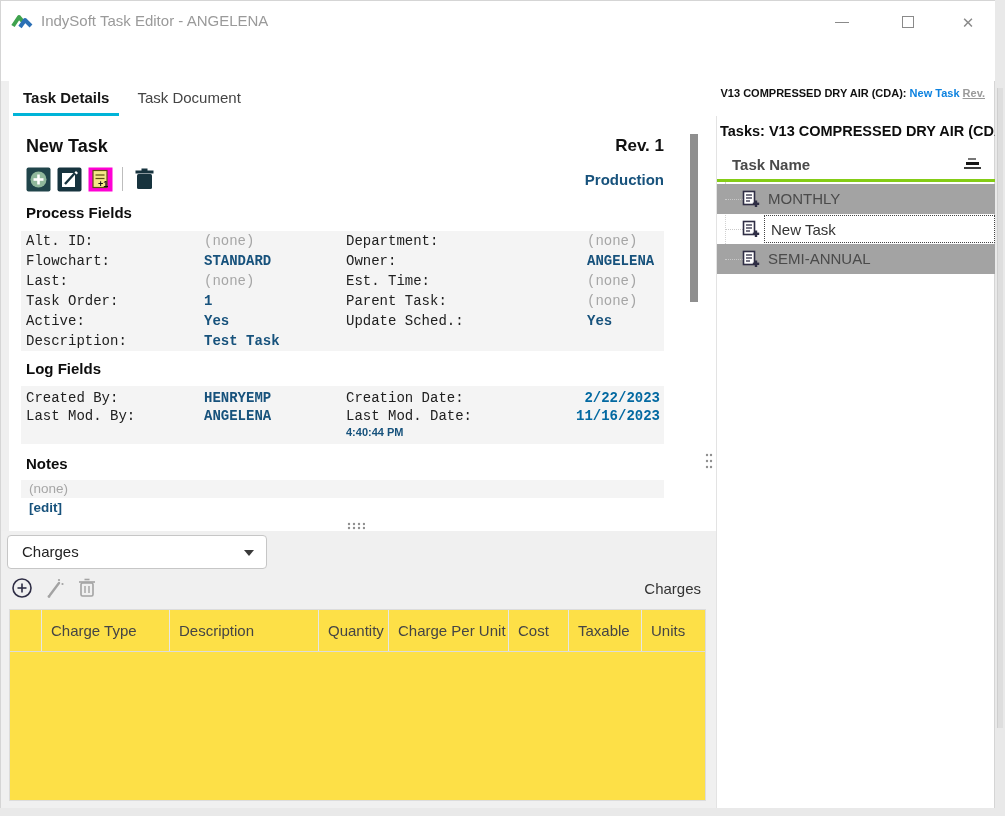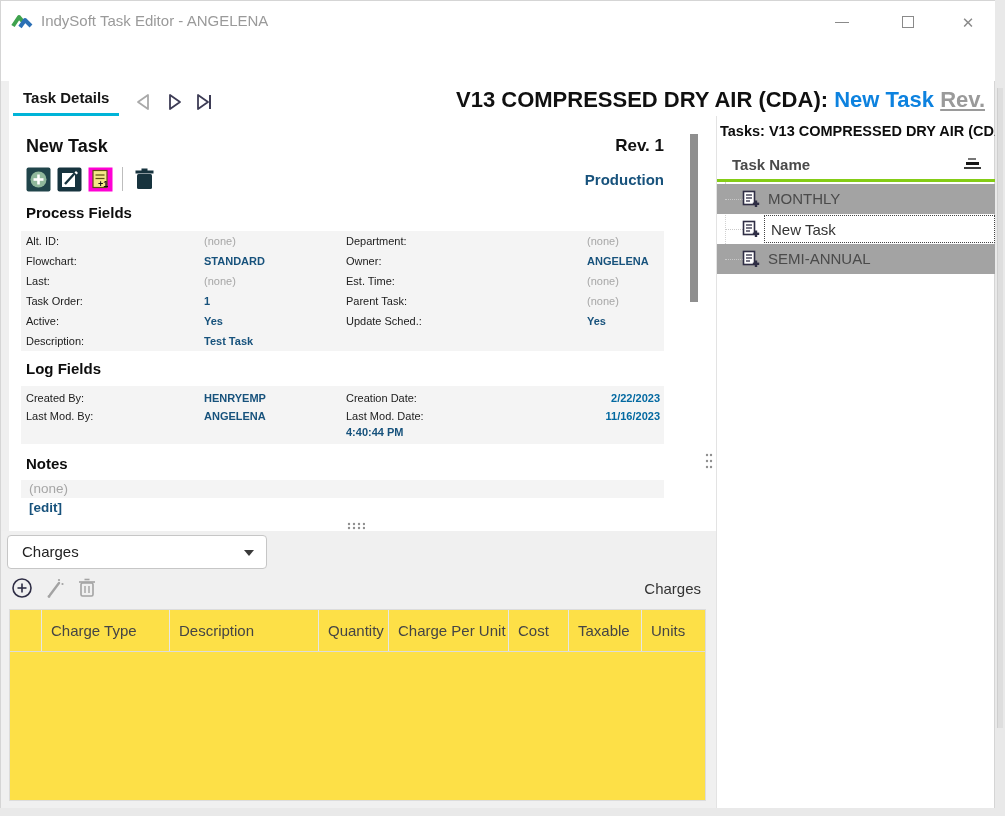--- a/index.html
+++ b/index.html
@@ -14,21 +14,21 @@
   .winbtn { position:absolute; top:8px; width:30px; height:26px; display:flex; align-items:center; justify-content:center; cursor:default; }
   .btn-min { left:826px; } .btn-max { left:892px; } .btn-close { left:952px; }
   .glyph-min { width:14px; height:0; border-top:1px solid #8a8a8a; }
   .glyph-max { width:12px; height:12px; border:1px solid #8a8a8a; }
   .glyph-close { font-size:15px; color:#8a8a8a; line-height:1; }
 
   
   .toolbar { position:absolute; left:0; top:40px; width:994px; height:40px; background:#fff; }
   .tb-icon { position:absolute; top:48px; width:26px; height:26px; }
   .tb-sep { position:absolute; left:89px; top:50px; width:1px; height:22px; background:#c9c9c9; }
-  .doc-header { position:absolute; right:10px; top:46px; font-size:22px; font-weight:700; white-space:nowrap; }
+  .doc-header { position:absolute; right:10px; top:46px; font-size:11px; font-weight:700; white-space:nowrap; }
   .doc-header .ctx { color:#101010; }
   .doc-header .tsk { color:#0d82df; }
   .doc-header .rev { color:#9a9a9a; text-decoration:underline; }
 
   
   .tabbar { position:absolute; left:8px; top:82px; height:33px; display:flex; background:#fff; }
   .tab { position:relative; padding:6px 14px 10px 14px; font-size:15px; color:#444; cursor:default; }
   .tab.active { font-weight:700; color:#151515; }
   .tab.active::after { content:""; position:absolute; left:4px; right:4px; bottom:0; height:3px; background:#00b4d8; }
 
@@ -38,21 +38,21 @@
   .main-panel { position:absolute; left:8px; top:115px; width:697px; height:415px; background:#fff; }
   .task-title { position:absolute; left:17px; top:20px; font-size:18px; font-weight:700; color:#111; }
   .task-rev   { position:absolute; right:42px; top:20px; font-size:17px; font-weight:700; color:#111; }
   .icon-row { position:absolute; left:17px; top:50px; height:26px; display:flex; align-items:center; gap:6px; }
   .sq-icon { width:25px; height:25px; display:block; }
   .icon-sep { width:1px; height:24px; background:#bdbdbd; margin:0 3px; }
   .task-status { position:absolute; right:42px; top:55px; font-size:15px; font-weight:700; color:#17527c; }
 
   .sec-head { position:absolute; left:17px; font-size:15px; font-weight:700; color:#0d0d0d; }
   .fields-block { position:absolute; left:12px; width:643px; background:#f4f4f4; }
-  .f-row { position:relative; height:20px; font-size:11px; line-height:20px; }
+  .f-row { position:relative; height:20px; font-size:14px; line-height:20px;font-family:Liberation Mono, monospace; }
   .f-l1 { position:absolute; left:5px;  color:#202020; }
   .f-v1 { position:absolute; left:183px; }
   .f-l2 { position:absolute; left:325px; color:#202020; }
   .f-v2 { position:absolute; left:566px; }
   .v-set  { font-weight:700; color:#17527c; }
   .v-none { color:#a6a6a6; }
   .f-v2r { position:absolute; right:4px; font-weight:700; color:#0369a1; }
   .log-time { position:absolute; left:325px; top:40px; font-size:11px; font-weight:700; color:#17527c; }
 
   .notes-row { position:absolute; left:12px; top:364px; width:643px; height:18px; background:#f4f4f4; font-size:13.5px; line-height:18px; }
@@ -152,20 +152,21 @@
       </svg>
       <div class="doc-header">
         <span class="ctx">V13 COMPRESSED DRY AIR (CDA):</span>
         <span class="tsk">New Task</span>
         <span class="rev">Rev.</span>
       </div>
     </div>
 
     <div class="tabbar">
       <div class="tab active">Task Details</div>
+      <div class="tab">Task Document</div>
     </div>
 
     <div class="left-strip"></div>
 
     <div class="main-panel">
       <div class="task-title">New Task</div>
       <div class="task-rev">Rev. 1</div>
 
       <div class="icon-row">
         <svg class="sq-icon" viewBox="0 0 25 25">

